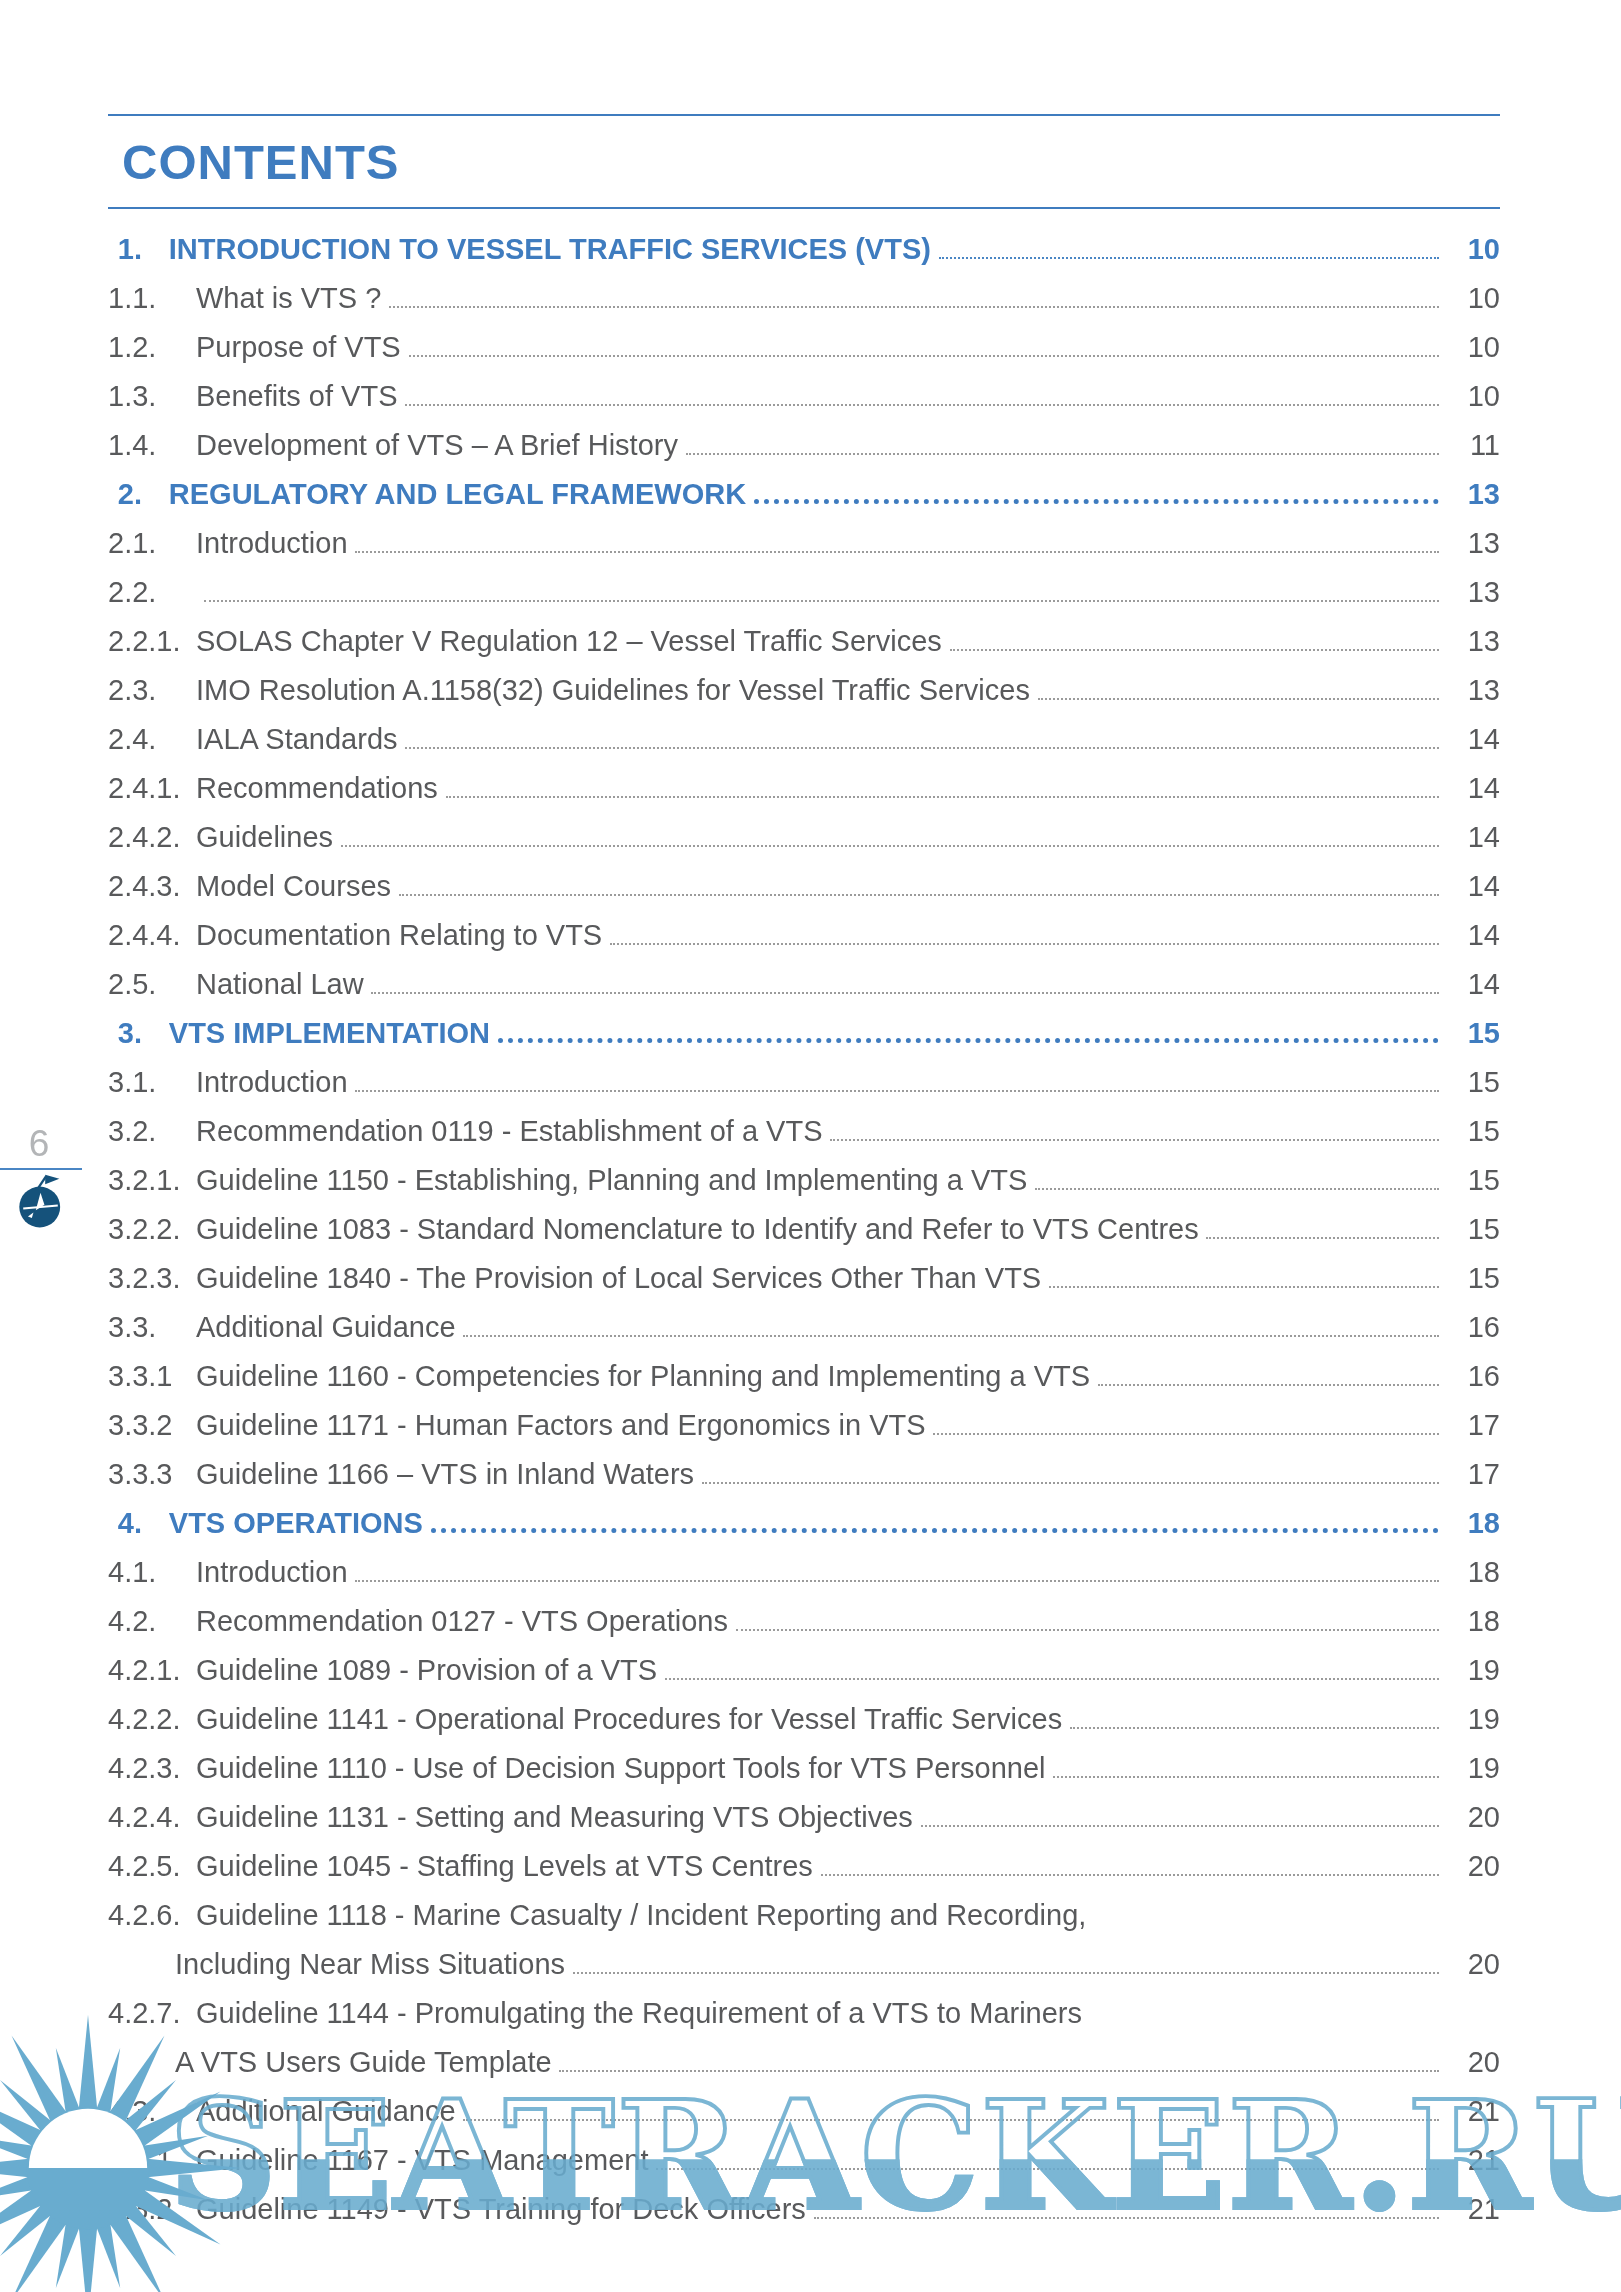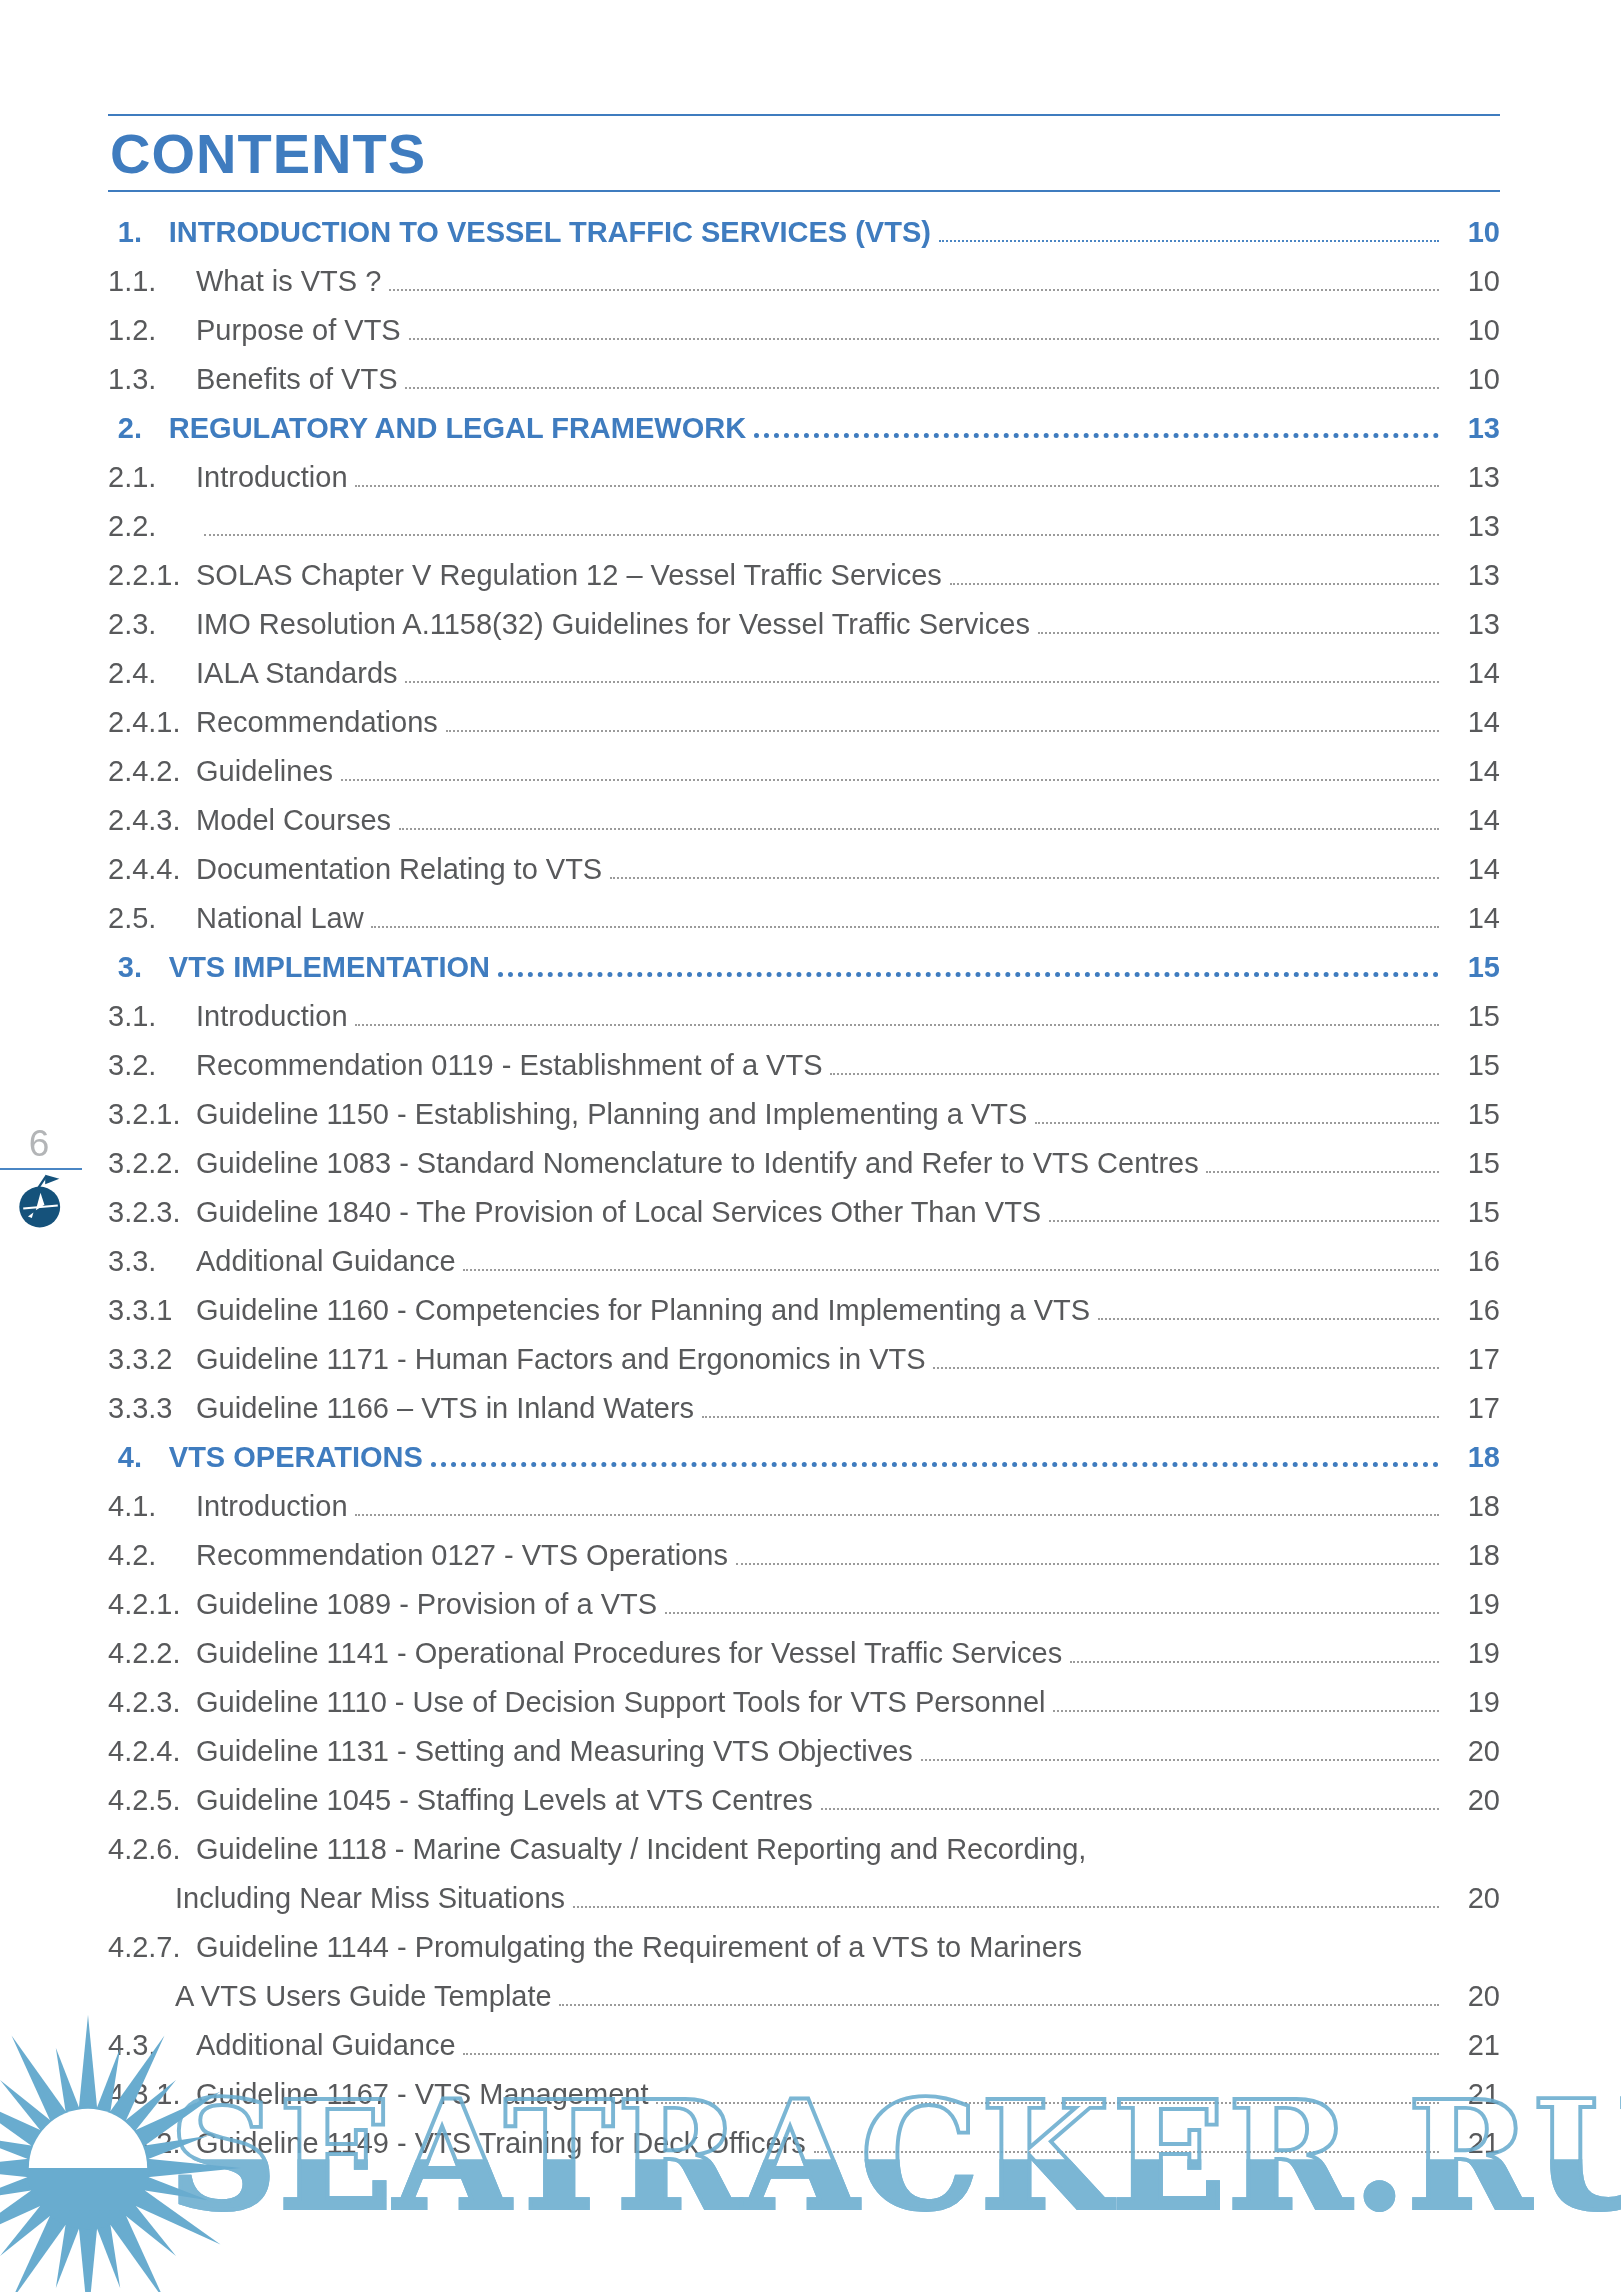--- a/index.html
+++ b/index.html
@@ -13,23 +13,23 @@
   .content{
     position:absolute;
     left:108px;top:114px;
     width:1392px;
   }
   .rule{
     border-top:2.9px solid #3f7cbf;
     height:0;
   }
   h1.doc-title{
-    margin:0;
+    margin:12px;
     padding:9.8px 0 7.8px 2px;
-    font-size:56px;
+    font-size:49px;
     line-height:1.0;
     font-weight:bold;
     letter-spacing:1px;
     color:#3f7cbf;
   }
   .toc{
     margin-top:15.7px;
   }
   .toc-row{
     display:flex;
@@ -154,20 +154,26 @@
           <span class="num">1.2.</span>
           <span class="title">Purpose of VTS</span>
           <span class="leader gray"></span>
           <span class="pagenum">10</span>
         </div>
         <div class="toc-row level1">
           <span class="num">1.3.</span>
           <span class="title">Benefits of VTS</span>
           <span class="leader gray"></span>
           <span class="pagenum">10</span>
+        </div>
+        <div class="toc-row level1">
+          <span class="num">1.4.</span>
+          <span class="title">Development of VTS – A Brief History</span>
+          <span class="leader gray"></span>
+          <span class="pagenum">11</span>
         </div>
         <div class="toc-row level0">
           <span class="num">2.</span>
           <span class="title">REGULATORY AND LEGAL FRAMEWORK</span>
           <span class="leader blue-bold"></span>
           <span class="pagenum">13</span>
         </div>
         <div class="toc-row level1">
           <span class="num">2.1.</span>
           <span class="title">Introduction</span>

